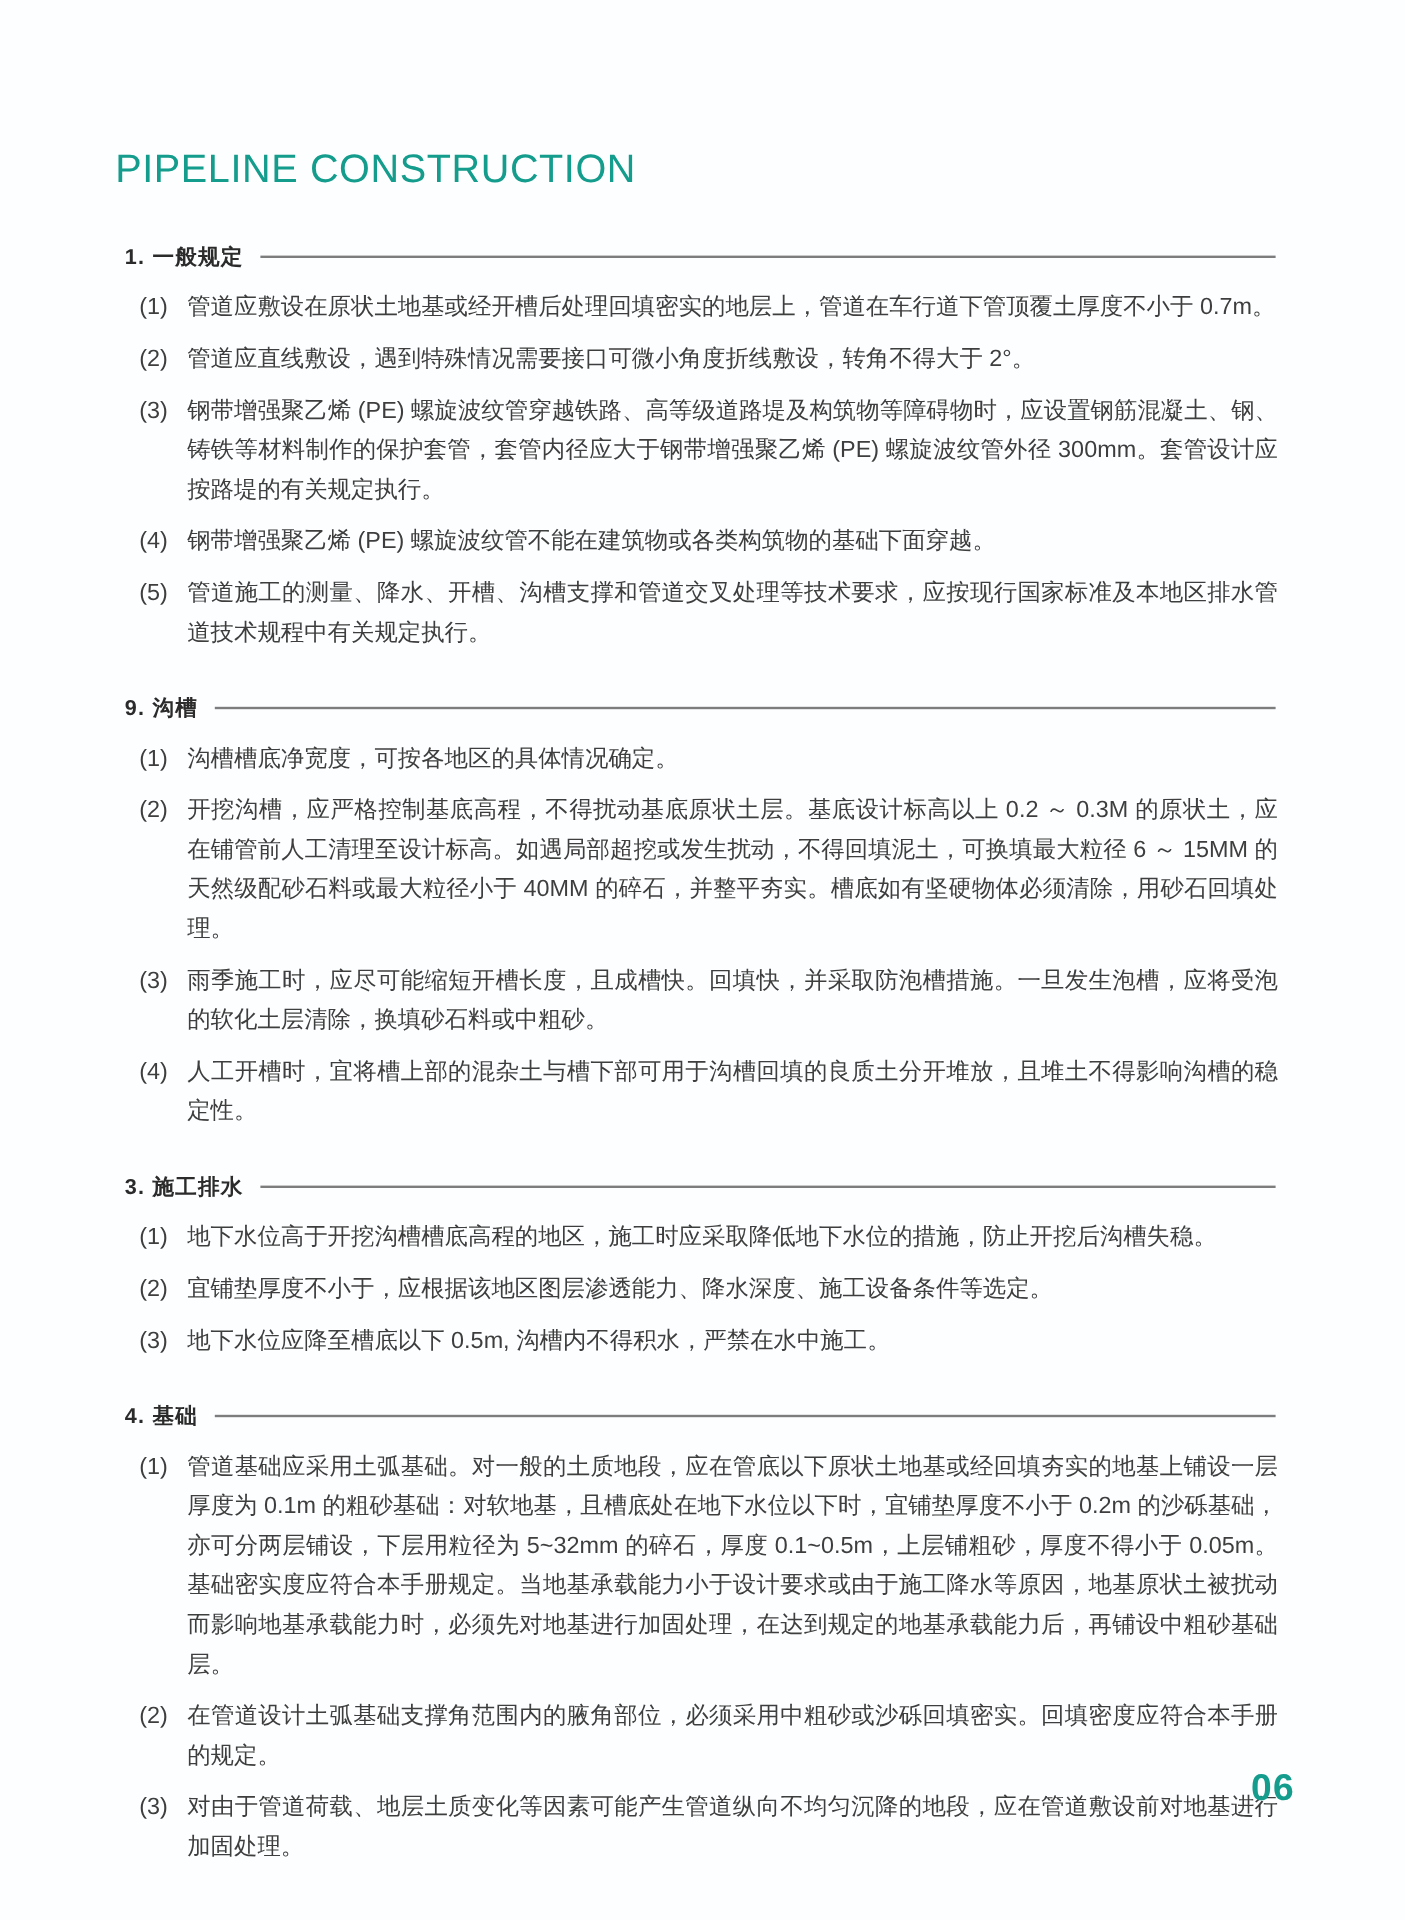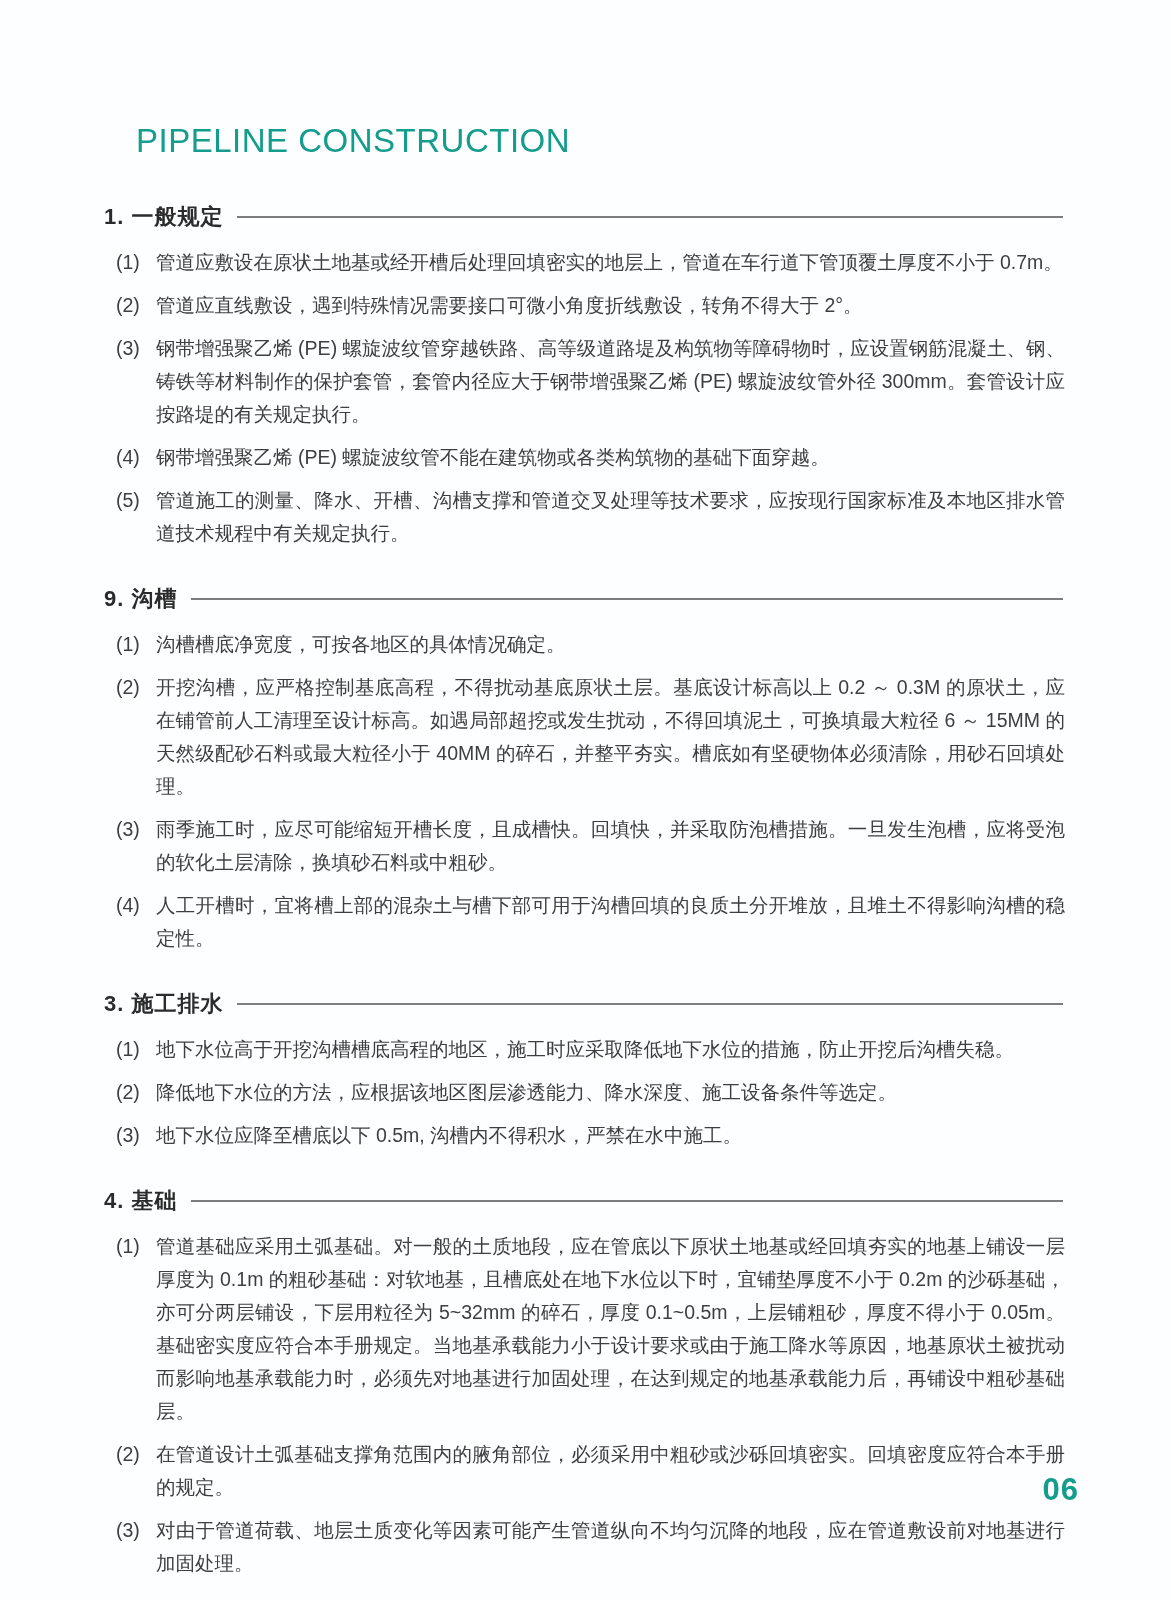--- a/index.html
+++ b/index.html
@@ -26,40 +26,39 @@
     font-weight: 700;
     letter-spacing: 3px;
     line-height: 1.1;
   }
   .doc-subtitle {
     color: var(--accent, #149c8c);
     font-size: 33px;
     font-weight: 400;
     letter-spacing: 0.5px;
     margin-top: 4px;
-    margin-left: 40px;
   }
   
   #sections-root {
     margin: 42px 106px 0 104px; 
   }
   .section {
     margin-top: 34px;
   }
   .section:first-child {
     margin-top: 0;
   }
   .sec-head {
     display: flex;
     align-items: center;
     margin-bottom: 14px;
   }
   .sec-title {
     color: #2b2b2b;
-    font-size: 22px;
+    font-size: 18px;
     font-weight: 700;
     white-space: nowrap;
     letter-spacing: 1px;
   }
   .sec-rule {
     flex: 1;
     border-top: 2px solid #7d7d7d;
     margin-left: 14px;
     margin-right: 2px;
     height: 0;
@@ -153,21 +152,21 @@
         <div class="sec-head">
           <span class="sec-title">3. 施工排水</span>
           <div class="sec-rule"></div>
         </div>
         <div class="item">
           <span class="item-num">(1)</span>
           <span class="item-text">地下水位高于开挖沟槽槽底高程的地区，施工时应采取降低地下水位的措施，防止开挖后沟槽失稳。</span>
         </div>
         <div class="item">
           <span class="item-num">(2)</span>
-          <span class="item-text">降低地下水位的方法，应根据该地区图层渗透能力、降水深度、施工设备条件等选定。</span>
+          <span class="item-text">宜铺垫厚度不小于，应根据该地区图层渗透能力、降水深度、施工设备条件等选定。</span>
         </div>
         <div class="item">
           <span class="item-num">(3)</span>
           <span class="item-text">地下水位应降至槽底以下 0.5m, 沟槽内不得积水，严禁在水中施工。</span>
         </div>
       </div>
       <div class="section">
         <div class="sec-head">
           <span class="sec-title">4. 基础</span>
           <div class="sec-rule"></div>

